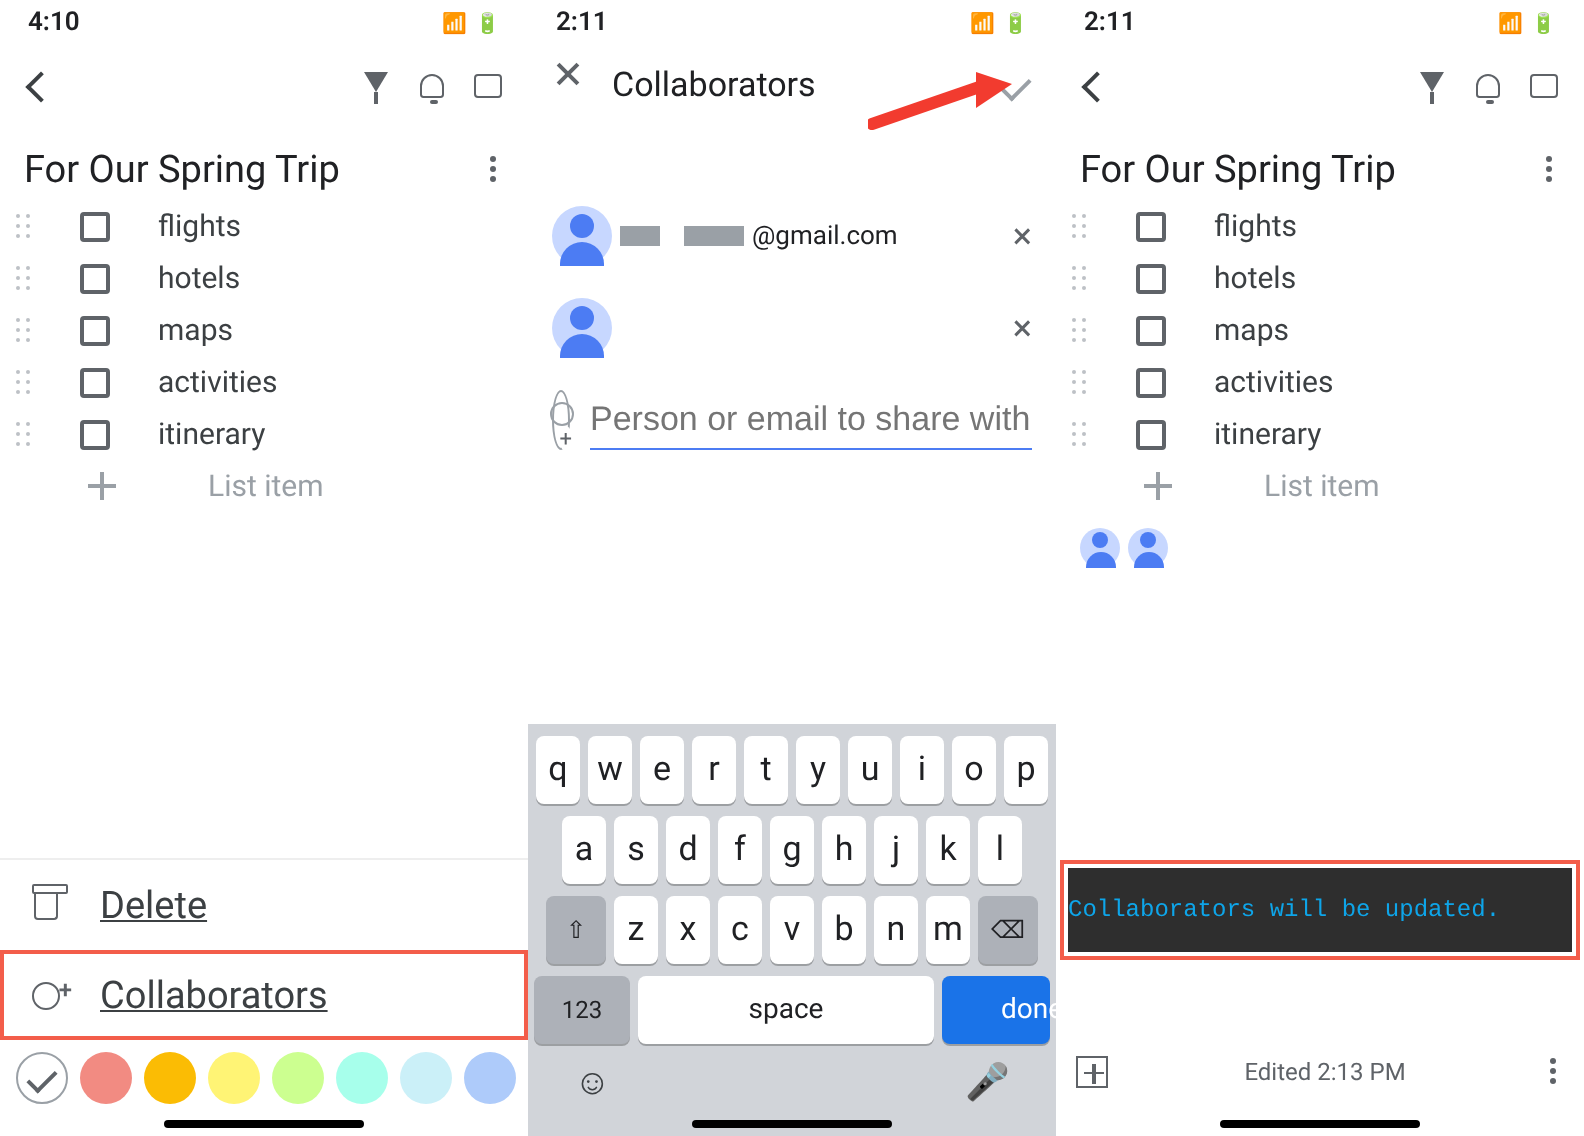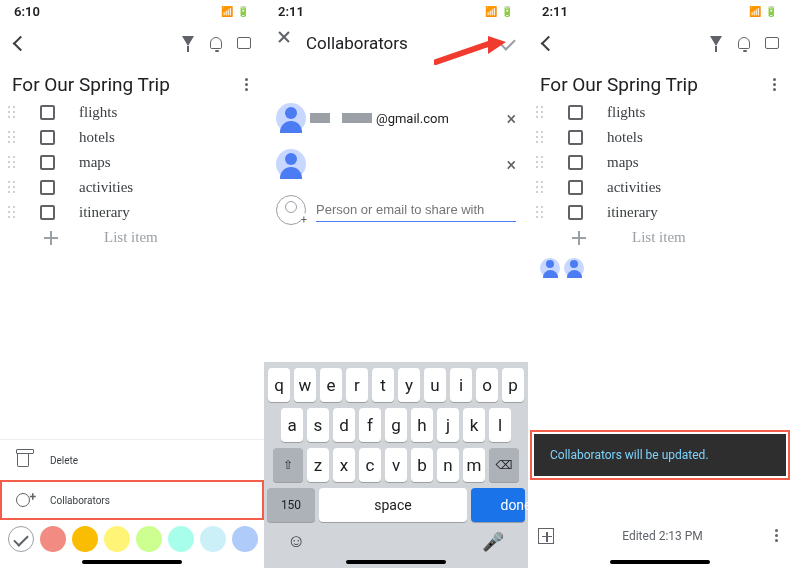--- a/index.html
+++ b/index.html
@@ -53,33 +53,33 @@
     font-size:19px;
     padding: 8px 12px 4px 12px;
     display:flex;
     justify-content:space-between;
     align-items:center;
   }
   .kebab { display:flex; flex-direction:column; gap:2px; padding:4px; }
   .kebab span { width:3px; height:3px; border-radius:50%; background:#5f6368; }
 
   .checklist { padding: 0 6px; }
-  .cl-item { display:flex; align-items:center; gap:24px; padding:4px 2px; font-size:15px; color:#3c4043;font-family:Liberation Serif, serif; }
+  .cl-item { display:flex; align-items:center; gap:24px; padding:4px 2px; font-size:15px; color:#3c4043; }
   .handle { display:grid; grid-template-columns:3px 3px; grid-template-rows:3px 3px 3px; gap:2px; }
   .handle span { width:2px; height:2px; background:#bdc1c6; border-radius:50%; }
   .box { width:15px; height:15px; border:2px solid #5f6368; border-radius:2px; }
   .plus { width:14px; height:14px; position:relative; }
   .plus::before, .plus::after { content:""; position:absolute; background:#9aa0a6; }
   .plus::before { left:6px; top:0; width:2px; height:14px; }
   .plus::after  { top:6px; left:0; height:2px; width:14px; }
   .list-placeholder { color:#9aa0a6; padding-left:22px; }
 
   
   .sheet { position:absolute; left:0; right:0; bottom:0; background:#fff; border-top:1px solid #eee; }
-  .sheet-item { display:flex; align-items:center; gap:18px; padding:11px 14px; font-size:10px; color:#3c4043; }
+  .sheet-item { display:flex; align-items:center; gap:18px; padding:11px 14px; font-size:19px; color:#3c4043;text-decoration:underline; }
   .sheet-item.hl { outline:2px solid #f35d4a; outline-offset:-2px; }
   .sheet-icn { width:18px; height:18px; display:flex; align-items:center; justify-content:center; color:#5f6368; }
   .trash { width:12px; height:14px; border:1.5px solid #5f6368; border-top:0; border-radius:0 0 2px 2px; position:relative; }
   .trash::before { content:""; position:absolute; top:-4px; left:-2px; width:16px; height:3px; border:1.5px solid #5f6368; border-radius:1px; }
   .copyi { width:12px; height:14px; border:1.5px solid #5f6368; border-radius:2px; position:relative; }
   .copyi::after { content:""; position:absolute; width:12px; height:14px; border:1.5px solid #5f6368; border-radius:2px; left:-4px; top:-4px; background:#fff; }
   .sendi { width:0; height:0; border-left:14px solid #5f6368; border-top:7px solid transparent; border-bottom:7px solid transparent; }
   .collab { width:14px; height:14px; border:1.5px solid #5f6368; border-radius:50%; position:relative; }
   .collab::after { content:"+"; position:absolute; right:-7px; top:-4px; font-size:12px; color:#5f6368; font-weight:600; }
   .tag { width:14px; height:14px; border:1.5px solid #5f6368; border-radius:2px 2px 2px 50%; transform:rotate(45deg); }
@@ -98,56 +98,56 @@
   .collab-row { display:flex; align-items:center; gap:4px; padding:8px 12px; font-size:13px; }
   .avatar { width:30px; height:30px; border-radius:50%; background:#c7d7ff; position:relative; flex:0 0 30px; }
   .avatar::before { content:""; position:absolute; width:12px; height:12px; border-radius:50%; background:#4c7cf3; top:4px; left:9px; }
   .avatar::after  { content:""; position:absolute; width:22px; height:12px; border-radius:12px 12px 0 0; background:#4c7cf3; bottom:0; left:4px; }
   .redact { background:#9aa0a6; height:10px; display:inline-block; }
   .collab-x { margin-left:auto; font-size:18px; color:#5f6368; }
   .addrow { display:flex; align-items:center; gap:10px; padding:8px 12px; }
   .addav { width:30px; height:30px; border-radius:50%; border:1.2px solid #9aa0a6; display:flex; align-items:center; justify-content:center; font-size:13px; color:#5f6368; position:relative; }
   .addav::before { content:""; width:10px; height:10px; border-radius:50%; border:1.2px solid #9aa0a6; position:absolute; top:5px; }
   .addav::after { content:"+"; position:absolute; right:-2px; bottom:-2px; background:#fff; border-radius:50%; font-size:11px; }
-  .addinput { flex:1; font-size:13px; color:#3b82f6; border:0; border-bottom:1.5px solid #4c7cf3; padding:4px 0; outline:none; }
+  .addinput { flex:1; font-size:17px; color:#3b82f6; border:0; border-bottom:1.5px solid #4c7cf3; padding:4px 0; outline:none; }
 
   
   .kbd { position:absolute; left:0; right:0; bottom:0; background:#d1d4d9; padding:6px 3px 2px 3px; }
   .krow { display:flex; gap:4px; margin-bottom:6px; justify-content:center; }
   .key { background:#fff; border-radius:4px; height:34px; display:flex; align-items:center; justify-content:center; font-size:17px; box-shadow:0 1px 0 rgba(0,0,0,.25); }
   .key.l { width:22px; }
   .key.fn { background:#adb1b8; width:30px; font-size:12px; }
   .key.sp { flex:1; font-size:14px;text-align:center; }
   .key.done { background:#1a73e8; color:#fff; width:54px; font-size:14px;padding-left:36px; }
   .kbot { display:flex; align-items:center; justify-content:space-between; padding:2px 20px 4px 20px; font-size:18px; color:#3c4043;}
 
   
   .arrow { position:absolute; top:34px; left:434px; width:76px; height:32px; pointer-events:none; }
 
   
   .collab-chips { padding: 8px 12px; display:flex; gap:4px; }
   .chip { width:20px; height:20px; border-radius:50%; background:#c7d7ff; position:relative; }
   .chip::before { content:""; position:absolute; width:8px; height:8px; border-radius:50%; background:#4c7cf3; top:2px; left:6px; }
   .chip::after  { content:""; position:absolute; width:15px; height:8px; border-radius:8px 8px 0 0; background:#4c7cf3; bottom:0; left:2.5px; }
   .toast-wrap { position:absolute; left:4px; right:4px; bottom:90px; outline:2px solid #f35d4a; padding:2px; }
-  .toast { background:#2e2e2e; color:#7dd3fc; font-size:12px; padding:14px 16px; border-radius:0; }
+  .toast { background:#2e2e2e; color:#0ea5e9; font-size:12px; padding:14px 0; border-radius:0;font-family:Liberation Mono, monospace; }
 
   .pin-icn { width:12px; height:14px; border-left:6px solid transparent; border-right:6px solid transparent; border-top:10px solid #5f6368; position:relative; }
   .pin-icn::after { content:""; position:absolute; width:2px; height:6px; background:#5f6368; left:-1px; top:0; }
   .bell-icn { width:12px; height:12px; border:1.5px solid #5f6368; border-radius:7px 7px 2px 2px; position:relative; }
   .bell-icn::after { content:""; position:absolute; width:4px; height:2px; background:#5f6368; bottom:-4px; left:4px; border-radius:1px;}
   .archive-icn { width:14px; height:12px; border:1.5px solid #5f6368; border-radius:2px; position:relative; }
 
 </style>
 </head>
 <body>
 
 <div class="panel">
   <div class="statusbar">
-    <span>6:10</span>
+    <span>4:10</span>
     <span class="sig">
         <span>📶</span>
         <span>🔋</span>
       </span>
   </div>
   <div class="appbar">
     <div class="icn">
         <span class="chev-left"></span>
       </div>
     <div style="flex:1"></div>
@@ -336,21 +336,21 @@
           <div class="key l">x</div>
           <div class="key l">c</div>
           <div class="key l">v</div>
           <div class="key l">b</div>
           <div class="key l">n</div>
           <div class="key l">m</div>
         </div>
       <div class="key fn">⌫</div>
     </div>
     <div class="krow">
-      <div class="key fn" style="width:48px">150</div>
+      <div class="key fn" style="width:48px">123</div>
       <div class="key sp">space</div>
       <div class="key done">done</div>
     </div>
     <div class="kbot">
       <span>☺</span>
       <span>🎤</span>
     </div>
     <div style="height:10px"></div>
   </div>
   <div class="homebar"></div>

